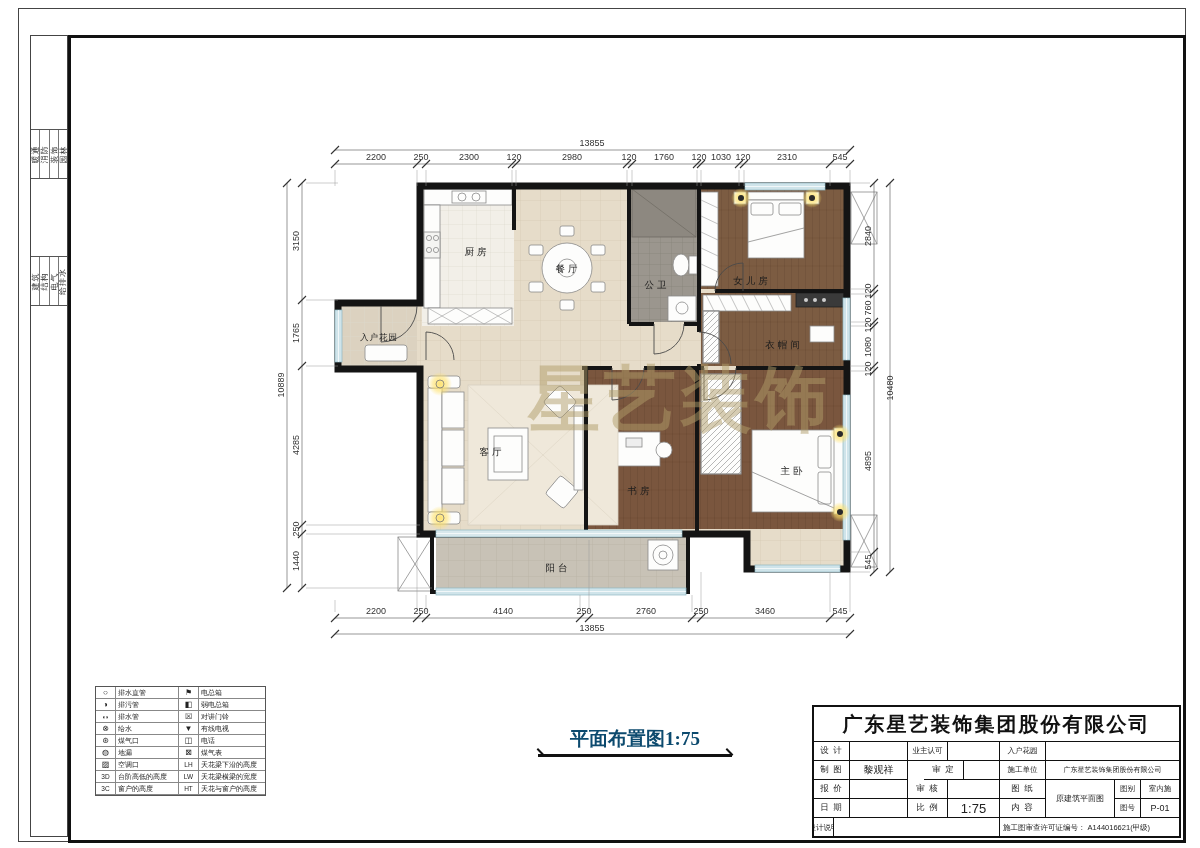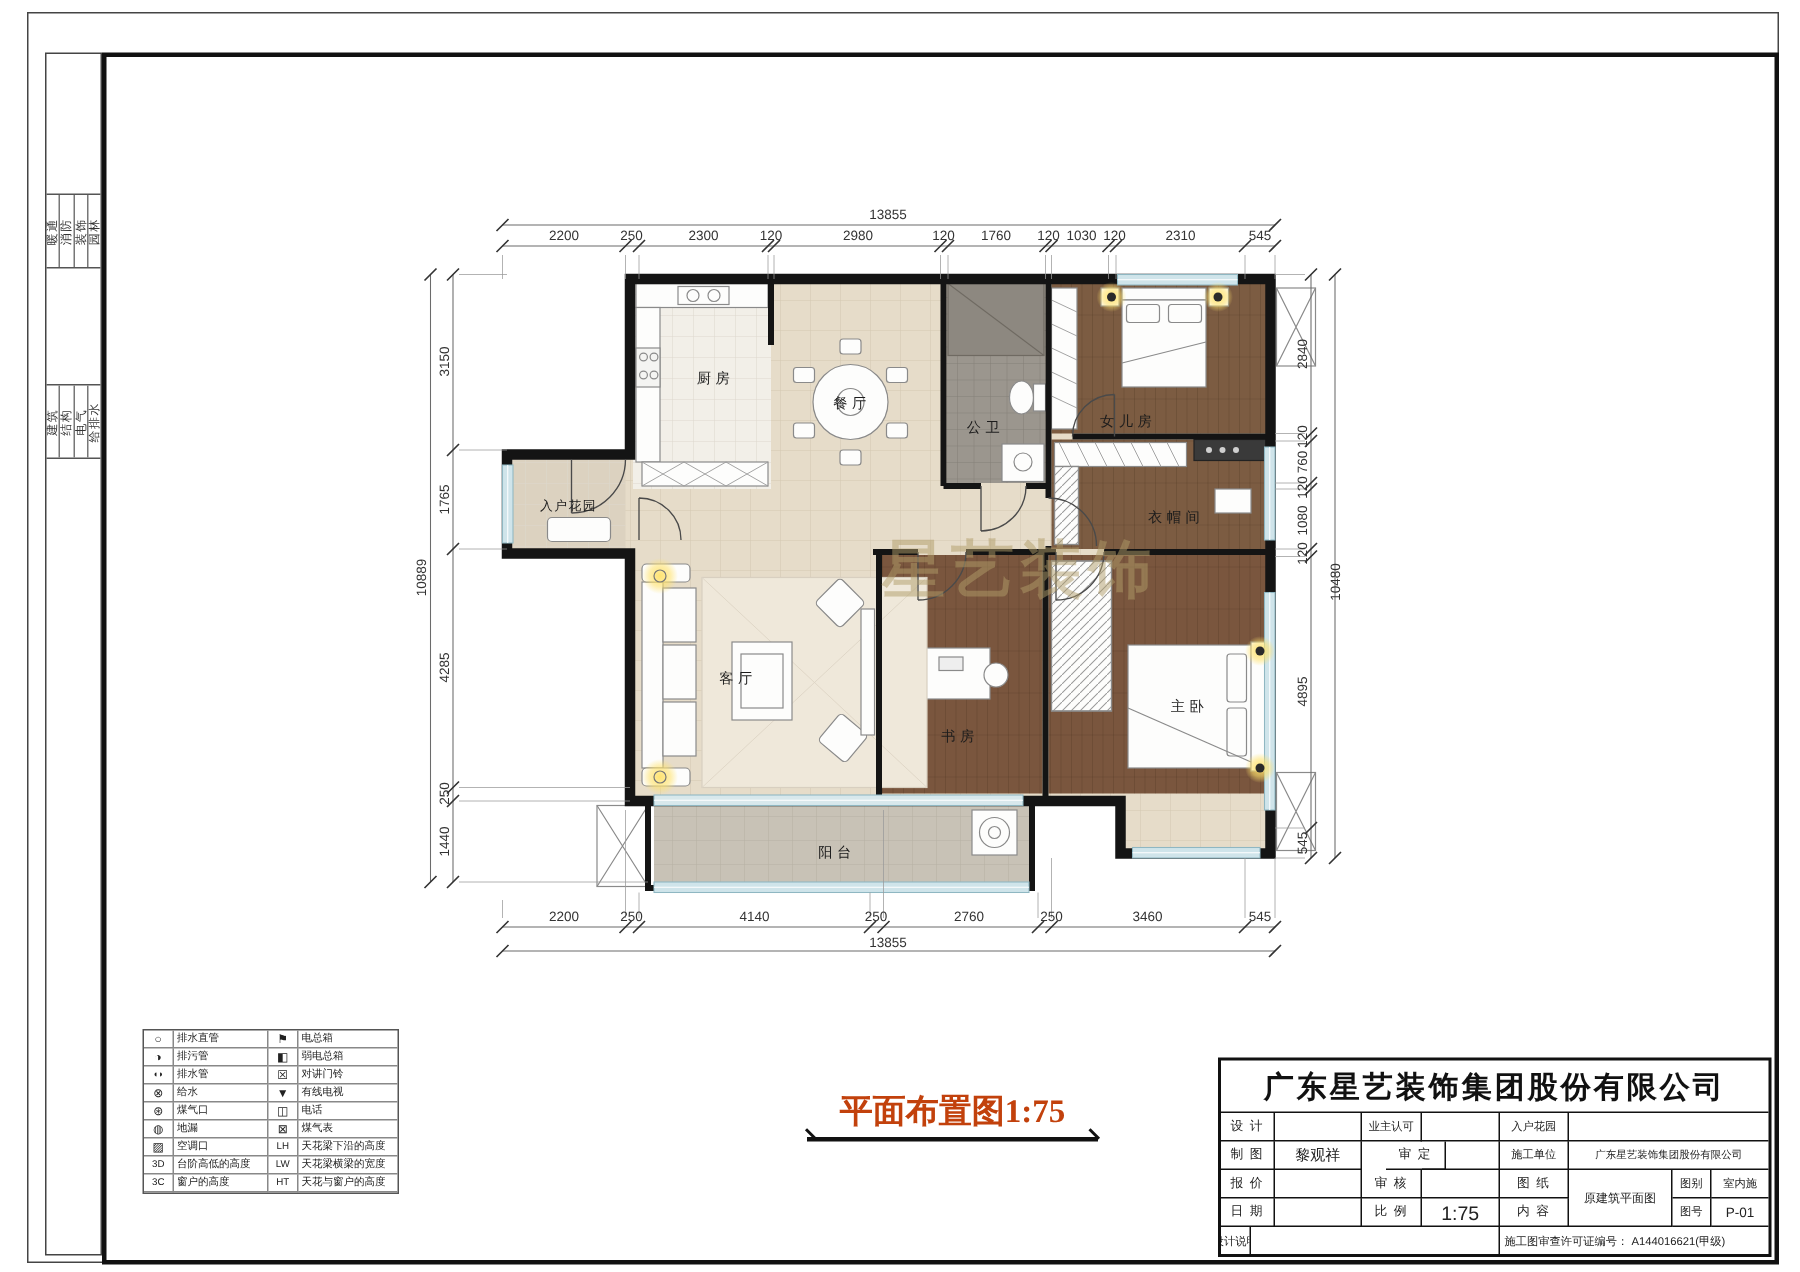--- a/index.html
+++ b/index.html
@@ -14,25 +14,25 @@
   .sg .sc:last-child{border-right:none;}
   .sg .sc span{transform:rotate(-90deg);font-size:8px;white-space:nowrap;color:#333;letter-spacing:1px;}
   
   .legend{position:absolute;left:95px;top:686px;display:grid;grid-template-columns:20px 63px 20px 66px;border:1px solid #555;background:#fff;}
   .legend>div{border-right:1px solid #888;border-bottom:1px solid #888;height:12px;font-size:7px;line-height:12px;
               padding:0 2px;overflow:hidden;white-space:nowrap;color:#222;box-sizing:border-box;}
   .legend>div.ic{text-align:center;padding:0;font-size:8px;}
   .legend>div:nth-child(4n){border-right:none;}
   
   .wm{position:absolute;left:500px;top:352px;width:360px;text-align:center;pointer-events:none;}
-  .wm .cn{font-size:42px;font-weight:bold;letter-spacing:4px;color:rgba(176,155,104,.5);font-family:"Liberation Serif",serif;}
+  .wm .cn{font-size:72px;font-weight:bold;letter-spacing:4px;color:rgba(176,155,104,.5);font-family:"Liberation Serif",serif;}
   .wm .en{font-size:16px;font-weight:bold;letter-spacing:7px;color:rgba(176,155,104,.45);margin-top:2px;}
   
   .caption{position:absolute;left:538px;top:726px;width:194px;text-align:center;}
-  .caption .t{font-family:"Liberation Serif",serif;font-weight:bold;font-size:22px;color:#c2410c;}
+  .caption .t{font-family:"Liberation Serif",serif;font-weight:bold;font-size:19px;color:#0c4a6e;}
   .caption .u{height:3px;background:#111;margin-top:2px;position:relative;}
   .caption .u i{position:absolute;top:-3px;width:9px;height:2px;background:#111;transform:rotate(45deg);}
   .caption .u i.l{left:-2px;} .caption .u i.r{right:-2px;}
   
   .tb{position:absolute;left:812px;top:705px;width:369px;height:133px;border:2px solid #111;background:#fff;box-sizing:border-box;}
   .tb .hd{height:34px;border-bottom:1px solid #111;display:flex;align-items:center;justify-content:center;
           font-family:"Liberation Serif",serif;font-weight:bold;font-size:20px;letter-spacing:2px;color:#111;}
   .tb .bd{position:relative;height:95px;font-size:8.5px;}
   .cell{position:absolute;border-right:1px solid #111;border-bottom:1px solid #111;box-sizing:border-box;
         display:flex;align-items:center;justify-content:center;overflow:hidden;white-space:nowrap;}

